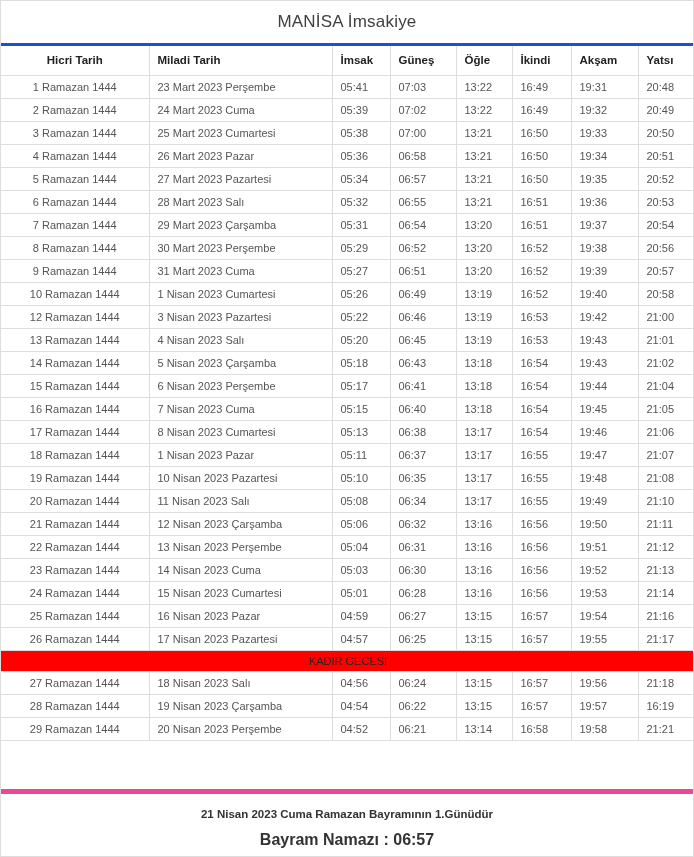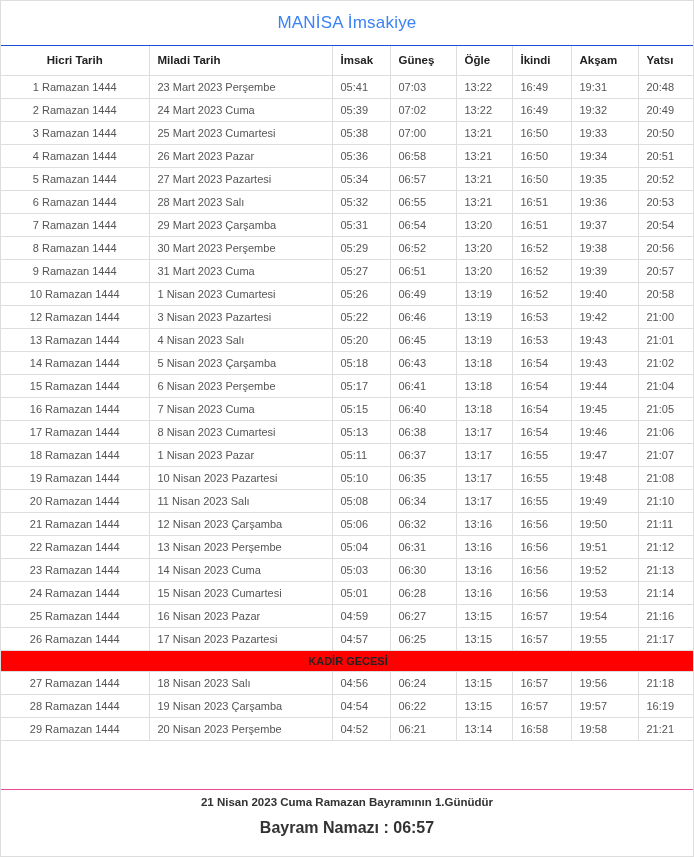--- a/index.html
+++ b/index.html
@@ -10,23 +10,23 @@
   }
   .page {
     width: 694px; height: 857px;
     border: 1px solid #ddd;
     background: #fff;
     display: flex; flex-direction: column;
     overflow: hidden;
   }
   .title-bar {
     height: 45px; flex: 0 0 45px;
-    border-bottom: 1px solid #1d4ed8;
+    border-bottom: 3px solid #1d4ed8;
     display: flex; align-items: center; justify-content: center;
-    font-size: 17px; color: #3b82f6; letter-spacing: 0.2px;
+    font-size: 17px; color: #404040; letter-spacing: 0.2px;
   }
   table.imsakiye {
     width: 100%;
     border-collapse: collapse;
     table-layout: fixed;
     font-size: 11px;
     color: #555;
   }
   table.imsakiye th {
     height: 29px;
@@ -47,30 +47,30 @@
     overflow: hidden;
   }
   table.imsakiye th:first-child,
   table.imsakiye td:first-child { border-left: none; text-align: center; }
   table.imsakiye th:last-child,
   table.imsakiye td:last-child { border-right: none; }
   tr.banner-row td {
     height: 21px;
     padding: 2px 0;
     text-align: center;
-    font-weight: bold;
+    font-weight: normal;
     font-size: 11px;
     border-left: none; border-right: none;
   }
   .spacer { flex: 1 1 auto; }
   .footer {
     flex: 0 0 67px;
-    border-top: 1px solid #ec4899;
+    border-top: 5px solid #ec4899;
     text-align: center;
-    padding-top: 6px;
+    padding-top: 14px;
     color: #333;
   }
   .footer .line1 { font-size: 11.5px; font-weight: bold; margin-bottom: 11px; }
   .footer .line2 { font-size: 16px; font-weight: bold; }
 </style>
 </head>
 <body>
 
 <div class="page">
 

